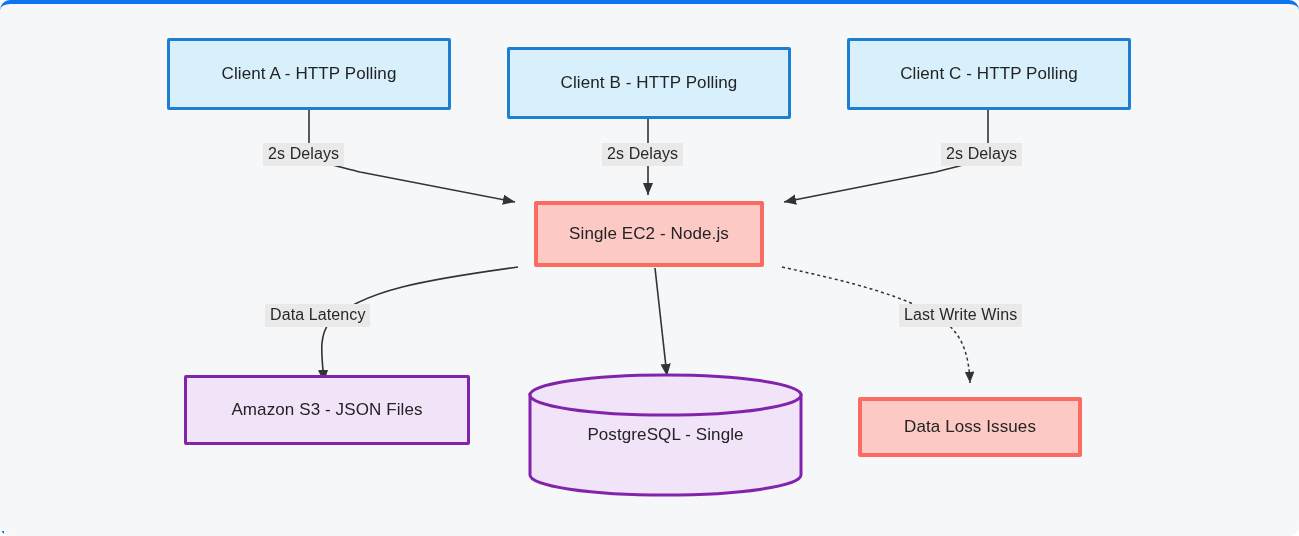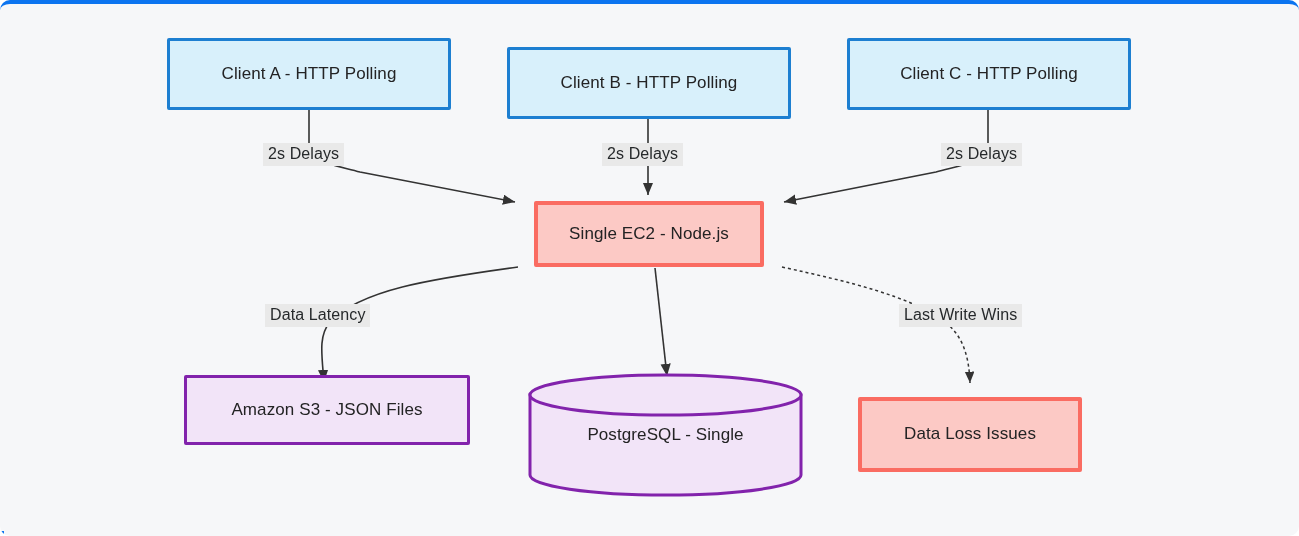--- a/index.html
+++ b/index.html
@@ -151,21 +151,21 @@
   <div class="node db-node" style="left:527px; top:368px; width:277px; height:126px;">
     <svg class="db-shape" viewBox="0 0 277 126" preserveAspectRatio="none" xmlns="http://www.w3.org/2000/svg">
       <path d="M3,23 L3,103 A 135.5,20 0 0 0 274,103 L274,23 Z" fill="#f2e4f8" stroke="#8223ac" stroke-width="3"></path>
       <ellipse cx="138.5" cy="23" rx="135.5" ry="20" fill="#f2e4f8" stroke="#8223ac" stroke-width="3"></ellipse>
     </svg>
     <div class="db-label">
       <div>PostgreSQL - Single</div>
     </div>
   </div>
 
-  <div class="node node-rect danger-node" style="left:858px; top:393px; width:224px; height:75px;">
+  <div class="node node-rect danger-node" style="left:858px; top:393px; width:224px; height:60px;">
     <span>Data Loss Issues</span>
   </div>
 
   <div class="edge-label" style="left:263px; top:139px;">
     <span>2s Delays</span>
   </div>
 
   <div class="edge-label" style="left:602px; top:139px;">
     <span>2s Delays</span>
   </div>

